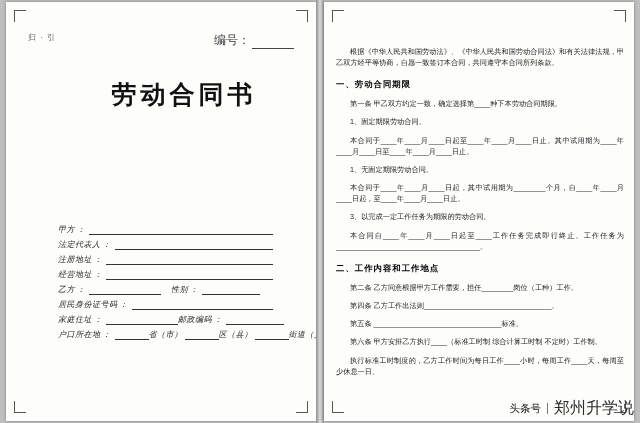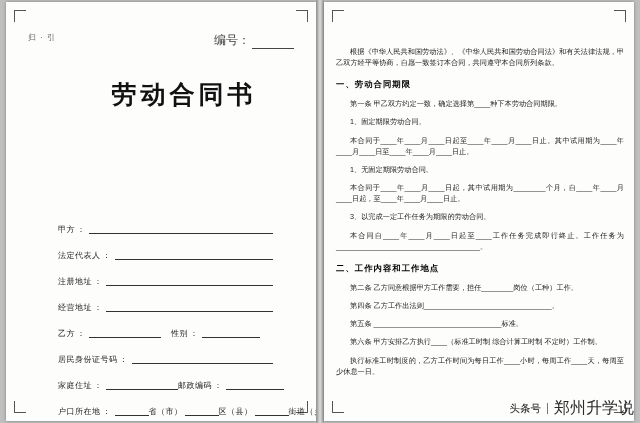--- a/index.html
+++ b/index.html
@@ -50,21 +50,21 @@
   .no-line .ul{display:inline-block;width:42px;border-bottom:1px solid #444;height:9px;}
   .lp-title{
     position:absolute;top:76px;left:0;width:356px;text-align:center;
     font-family:"DejaVu Serif", serif;
     font-size:25px;font-weight:bold;color:#111;letter-spacing:4px;
   }
   .lp-fields{
     position:absolute;top:222px;left:52px;width:215px;
     font-size:8px;color:#1d1d1d;
   }
-  .fl{display:flex;align-items:flex-start;margin-bottom:15px;white-space:nowrap;}
+  .fl{display:flex;align-items:center;margin-bottom:4px;white-space:nowrap;font-style:italic;}
   .fl .lab{flex:0 0 auto;letter-spacing:.5px;}
   .fl .sep{margin:0 2px;}
   .fl .ul{flex:1 1 auto;border-bottom:1px solid #333;height:9px;margin-left:2px;}
   .fl .ul.short{flex:0 0 58px;}
   .fl .ul.mid{flex:0 0 72px;}
   .fl .ul.tiny{flex:0 0 34px;}
   .fl .gap{width:10px;}
 
   
   .rp{

